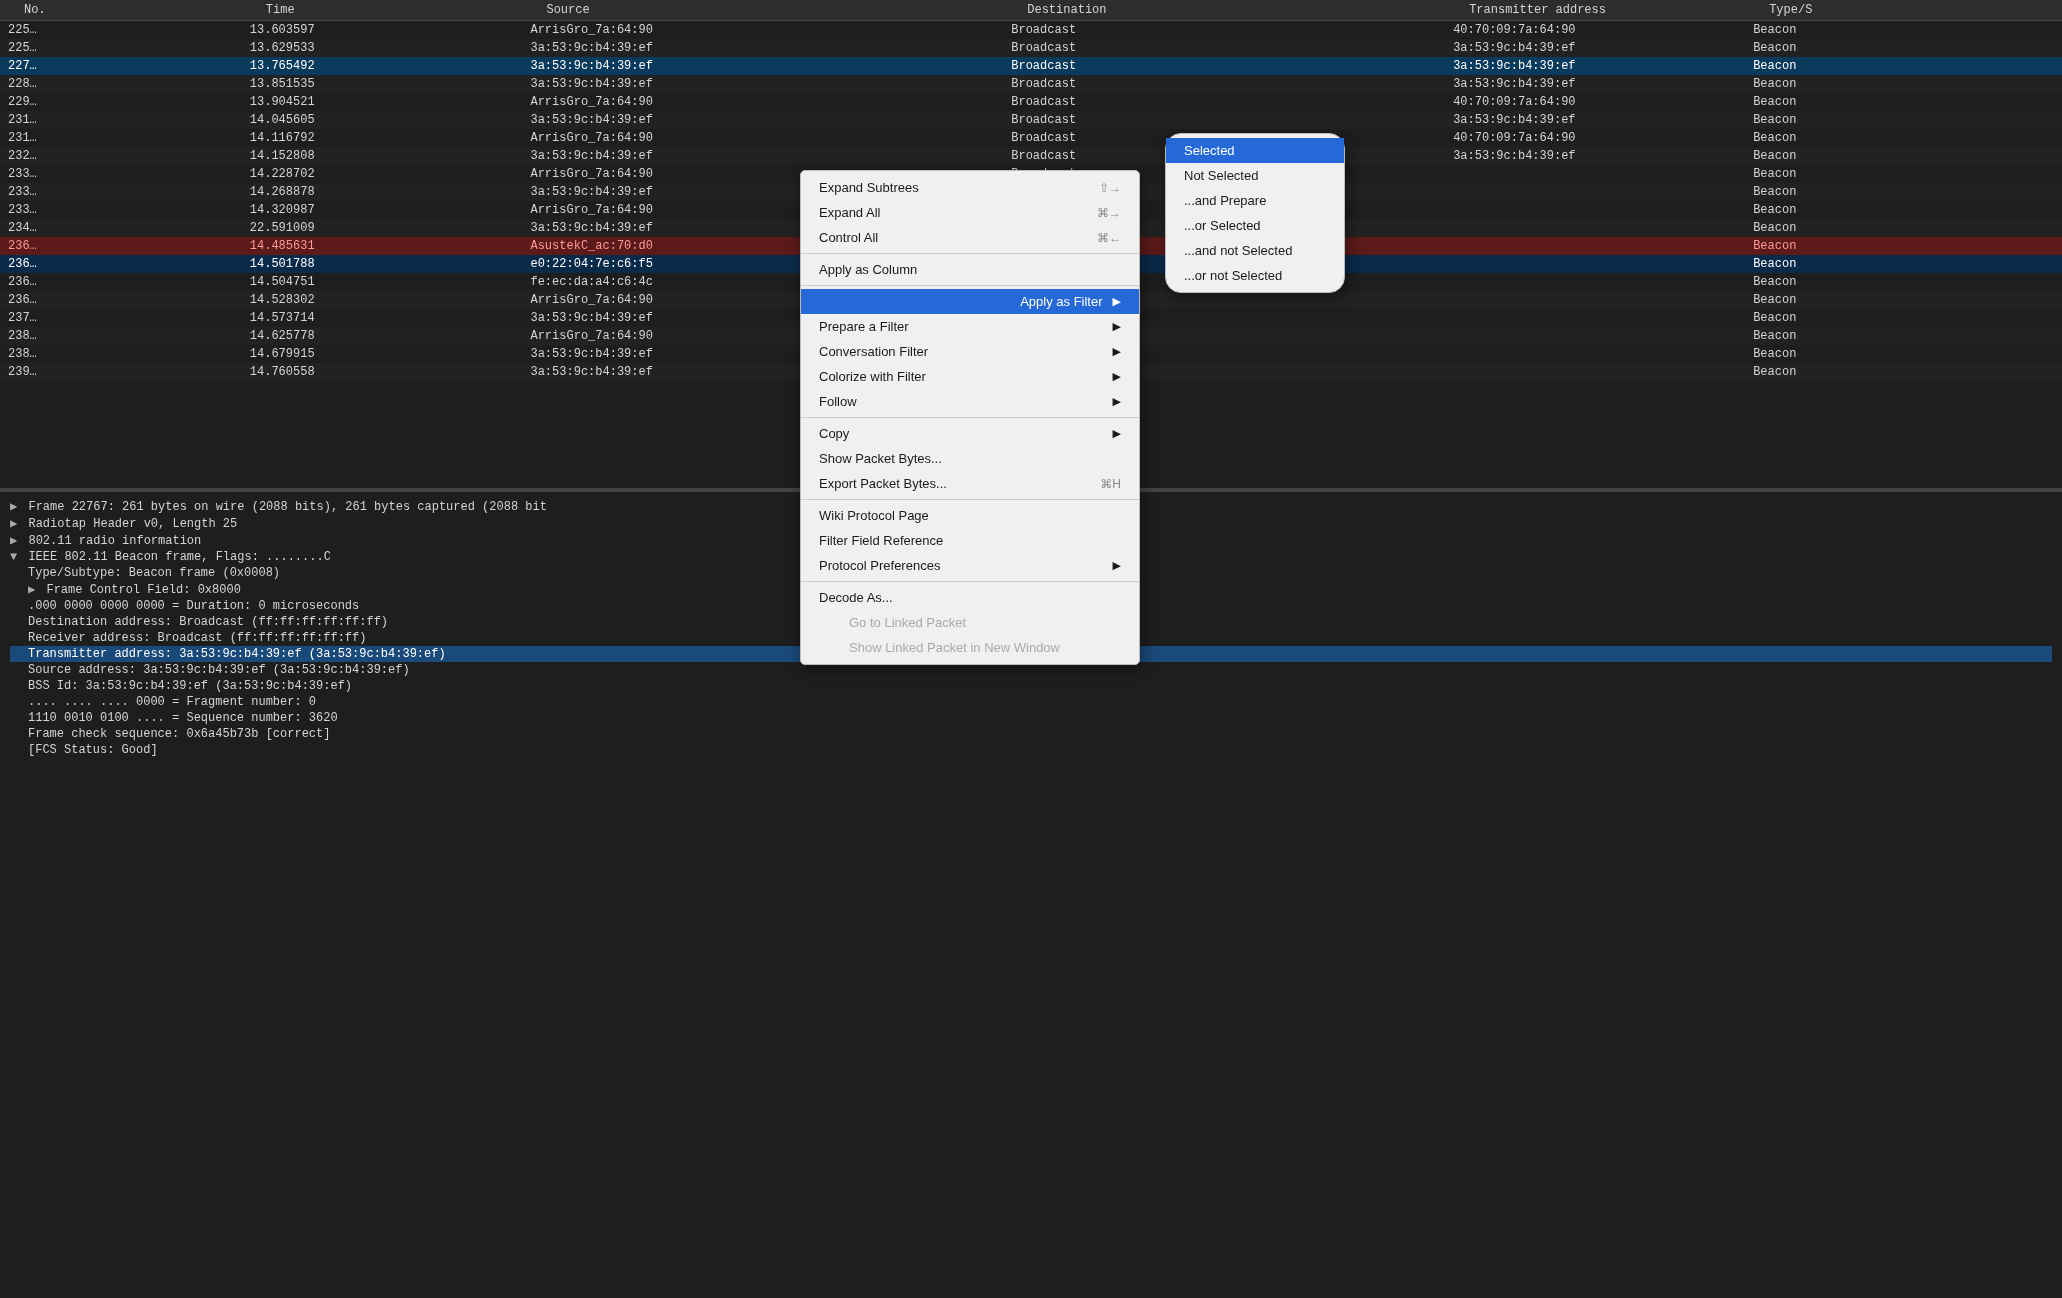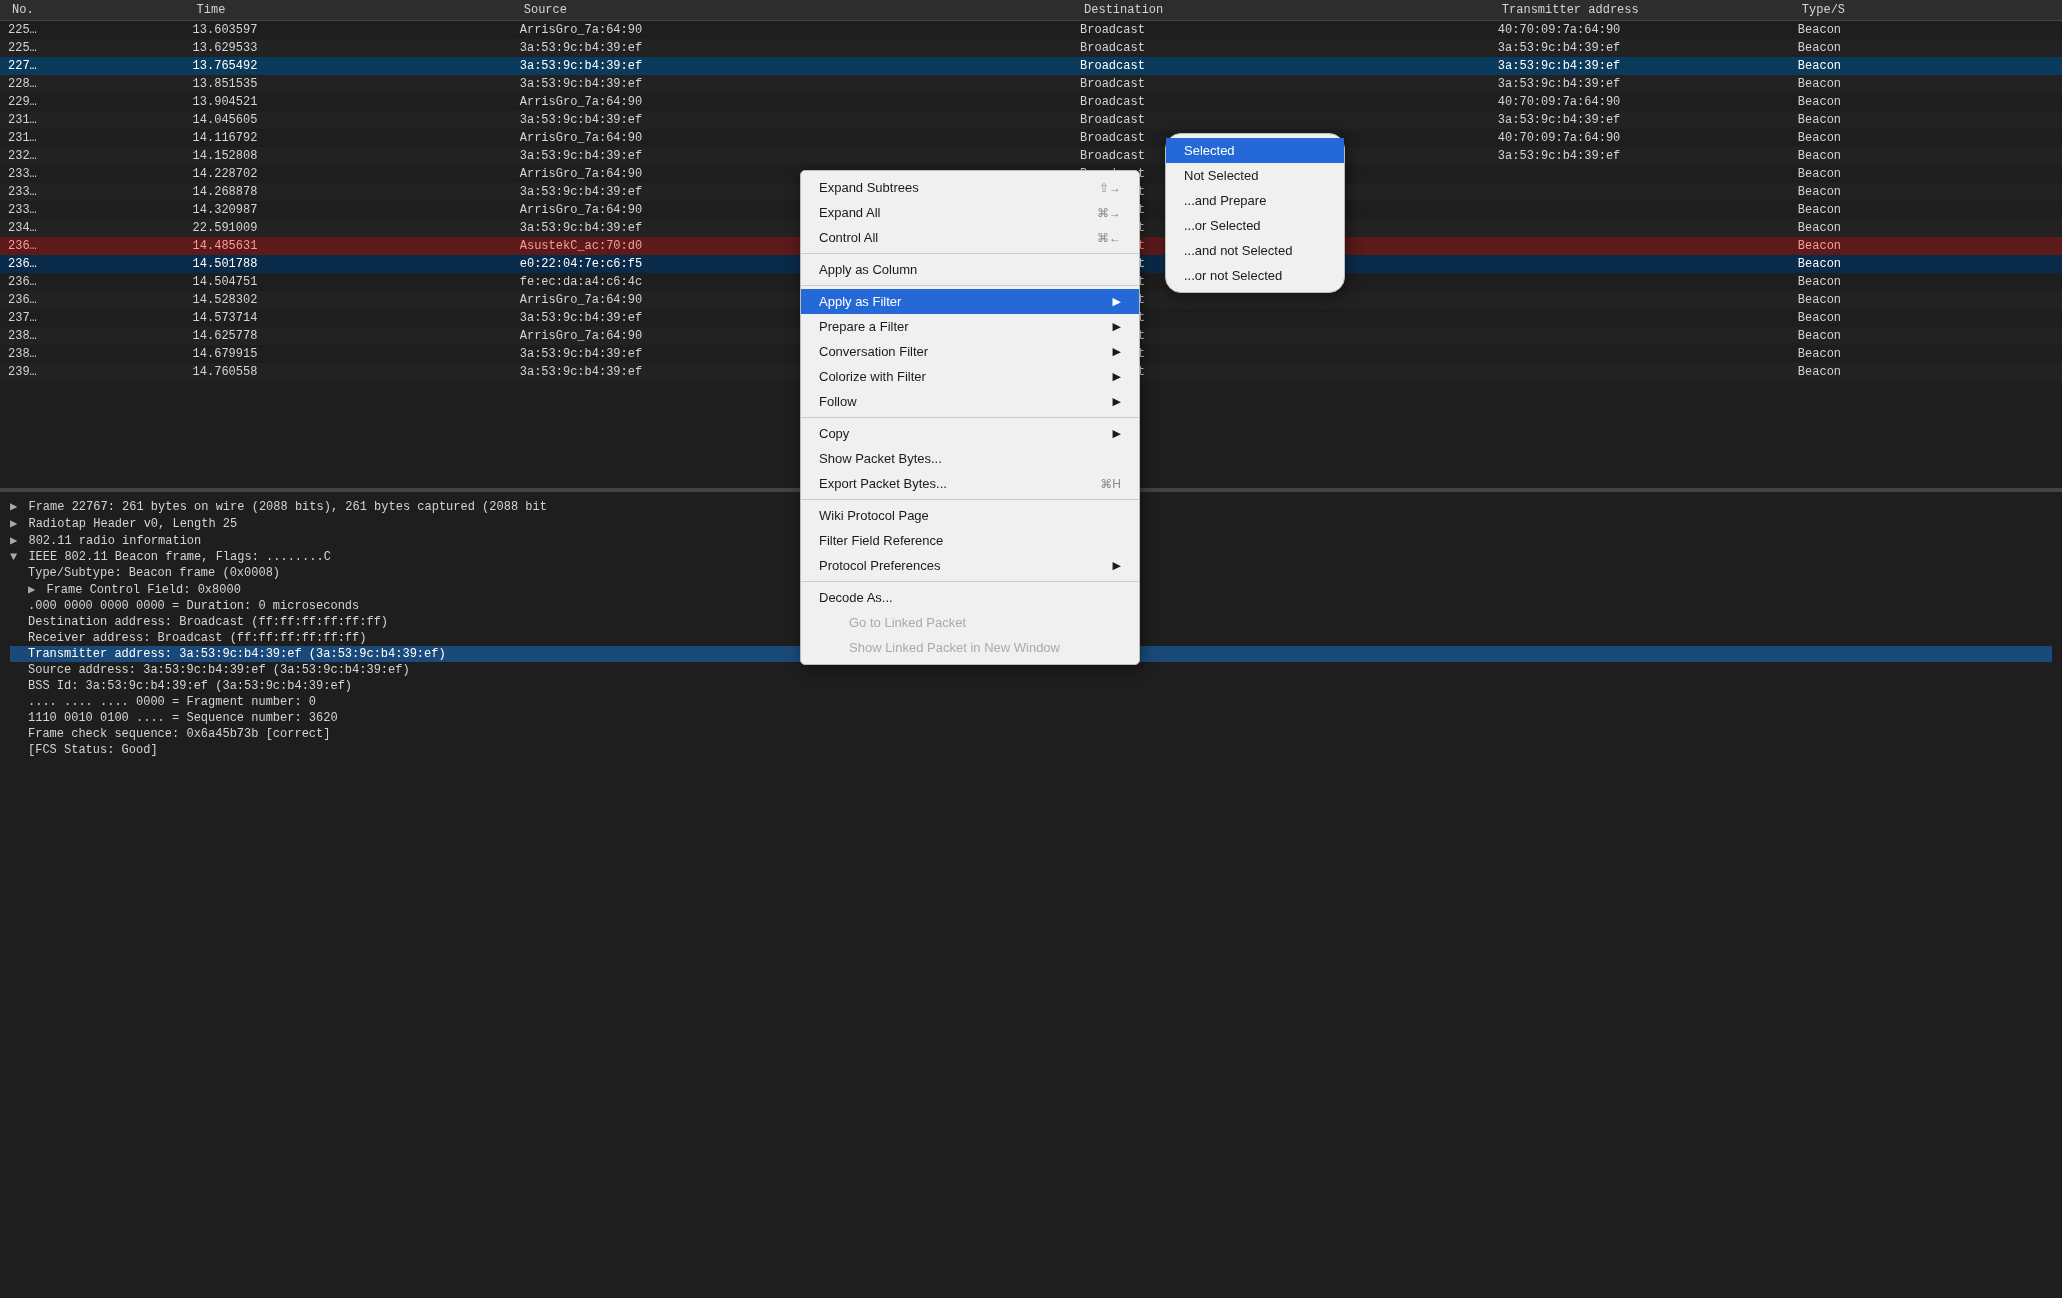--- a/index.html
+++ b/index.html
@@ -16,21 +16,21 @@
 
     
     .packet-table {
       width: 100%;
       border-collapse: collapse;
       background: #1e1e1e;
     }
     .packet-table th {
       background: #2d2d2d;
       color: #d4d4d4;
-      padding: 3px 12px;
+      padding: 3px 24px;
       text-align: left;
       border-bottom: 1px solid #444;
       font-weight: normal;
       font-size: 12px;
     }
     .packet-table td {
       padding: 2px 8px;
       font-size: 12px;
       white-space: nowrap;
       color: #d4d4d4;
@@ -75,20 +75,21 @@
       display: flex;
       align-items: center;
       justify-content: space-between;
       cursor: pointer;
       white-space: nowrap;
       position: relative;
     }
     .context-menu-item:hover, .context-menu-item.active {
       background: #2569d8;
       color: #fff;
+      justify-content: flex-end;
     }
     .context-menu-item.active {
       background: #2569d8;
       color: #fff;
     }
     .context-menu-item.disabled {
       color: #aaa;
       padding-left: 48px;
     }
     .context-menu-separator {

